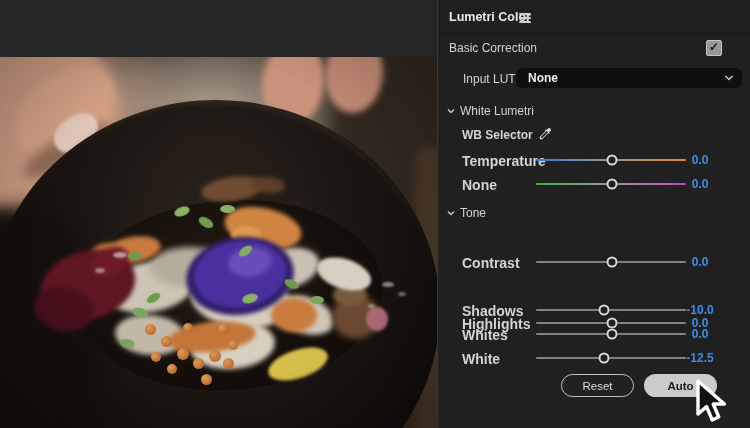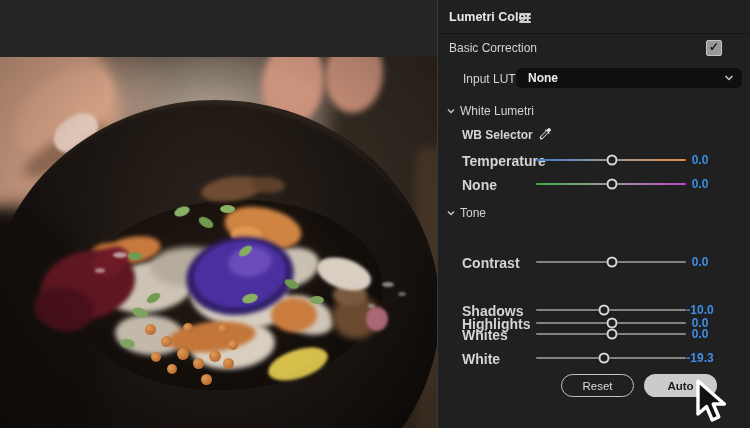--- a/index.html
+++ b/index.html
@@ -231,21 +231,21 @@
       </div>
       <span class="val">0.0</span>
     </div>
 
     <div class="slider-row" style="top:349px;">
       <span class="row-label">White</span>
       <div class="track-wrap">
         <div class="track"></div>
         <div class="handle" style="left: 45%;"></div>
       </div>
-      <span class="val">-19.3</span>
+      <span class="val">-12.5</span>
     </div>
 
     <div class="btn btn-reset">Reset</div>
     <div class="btn btn-auto">Auto</div>
   </div>
 
   <svg class="cursor" width="40" height="48" viewBox="0 0 20 24">
     <path d="M3 1.5 L3 18 L7.3 14.3 L10.1 21 L13.4 19.5 L10.6 13 L16.2 13 Z" fill="#111111" stroke="#ffffff" stroke-width="1.7" stroke-linejoin="round"></path>
   </svg>
 

